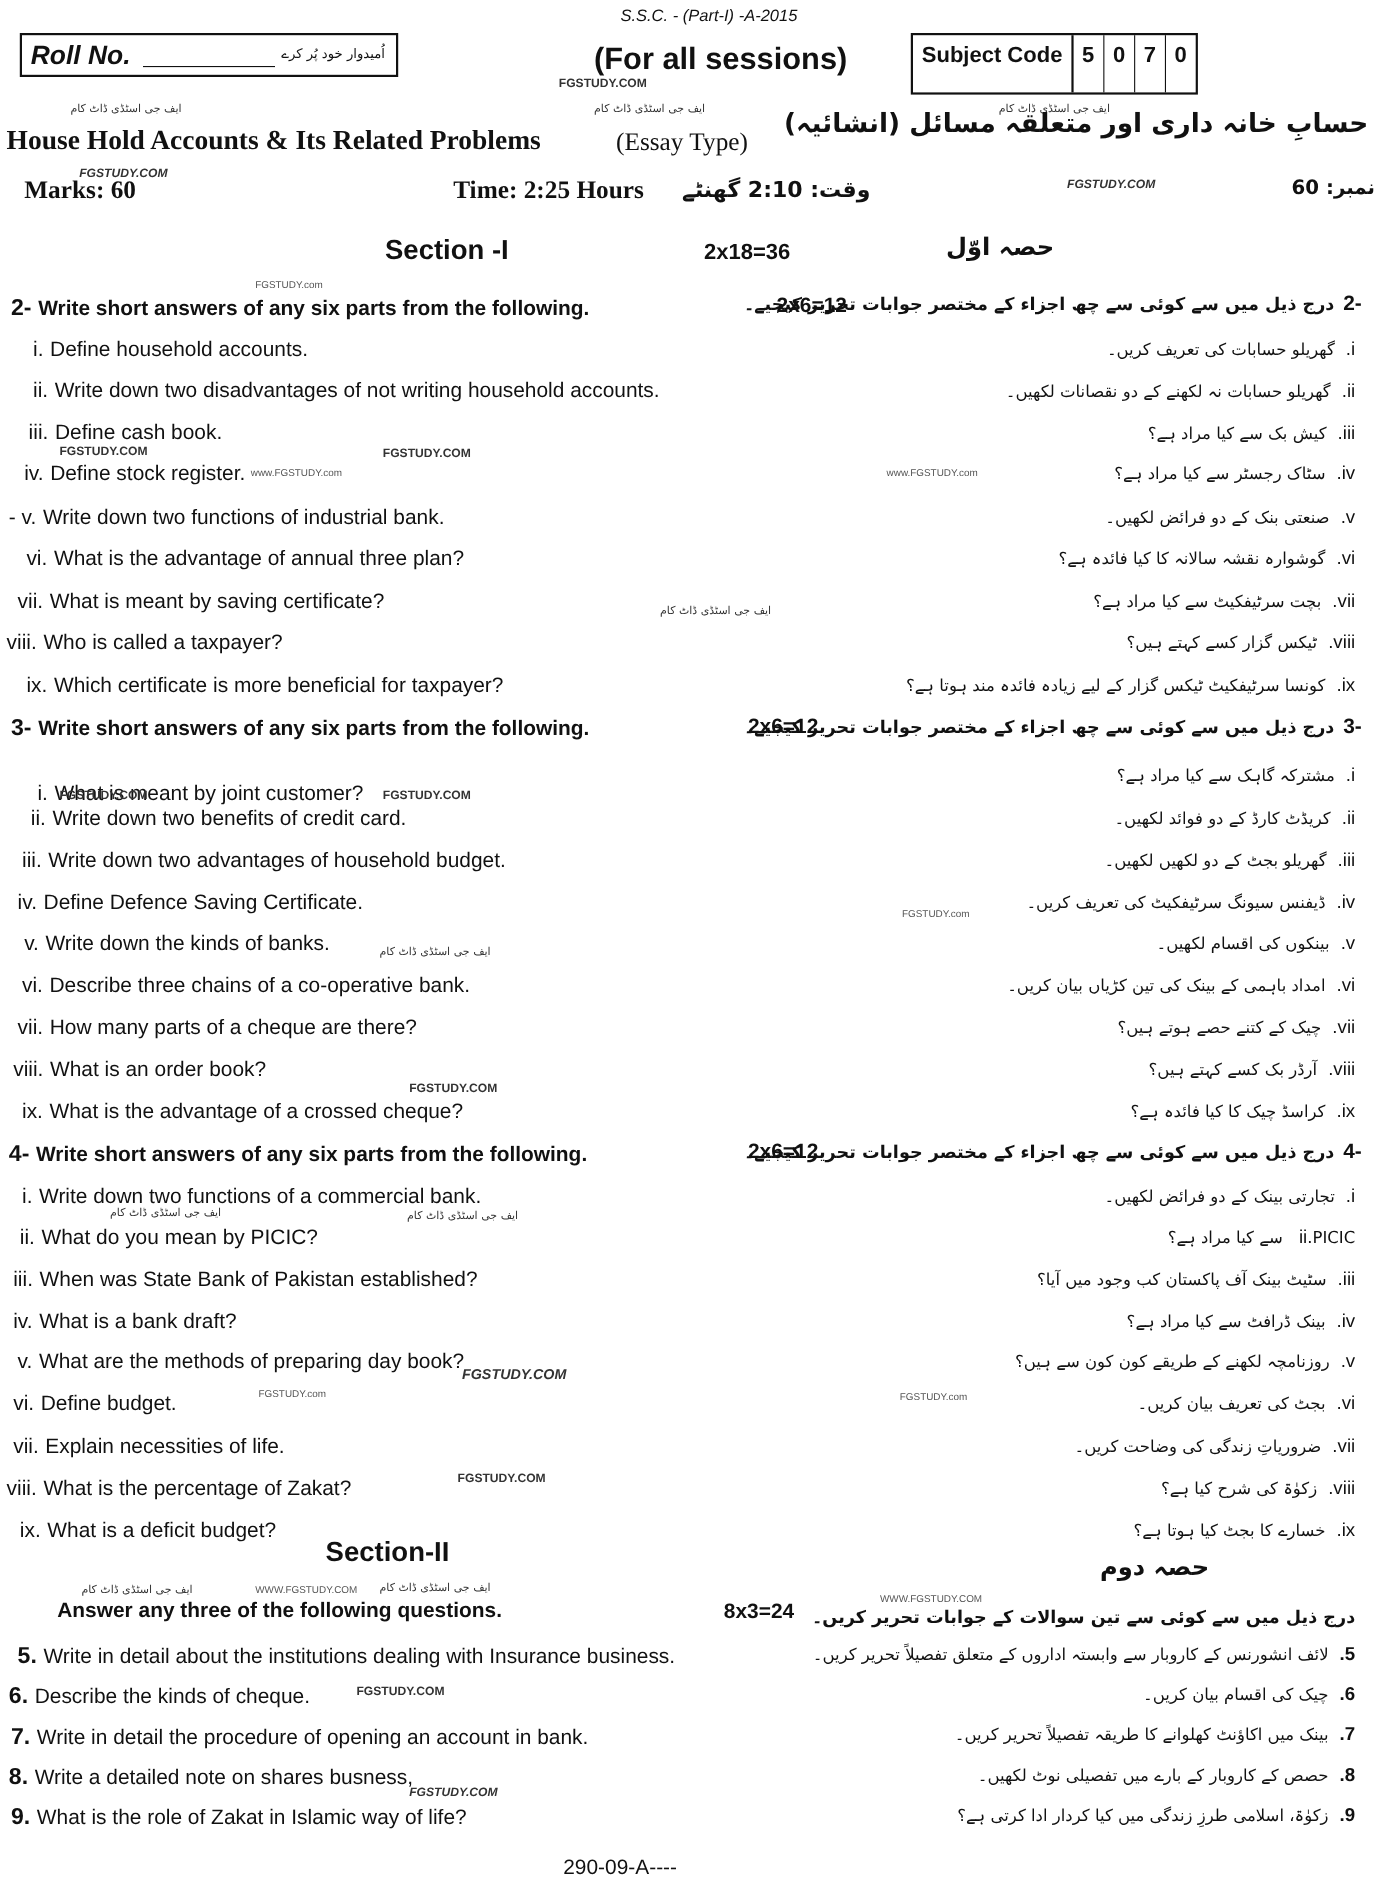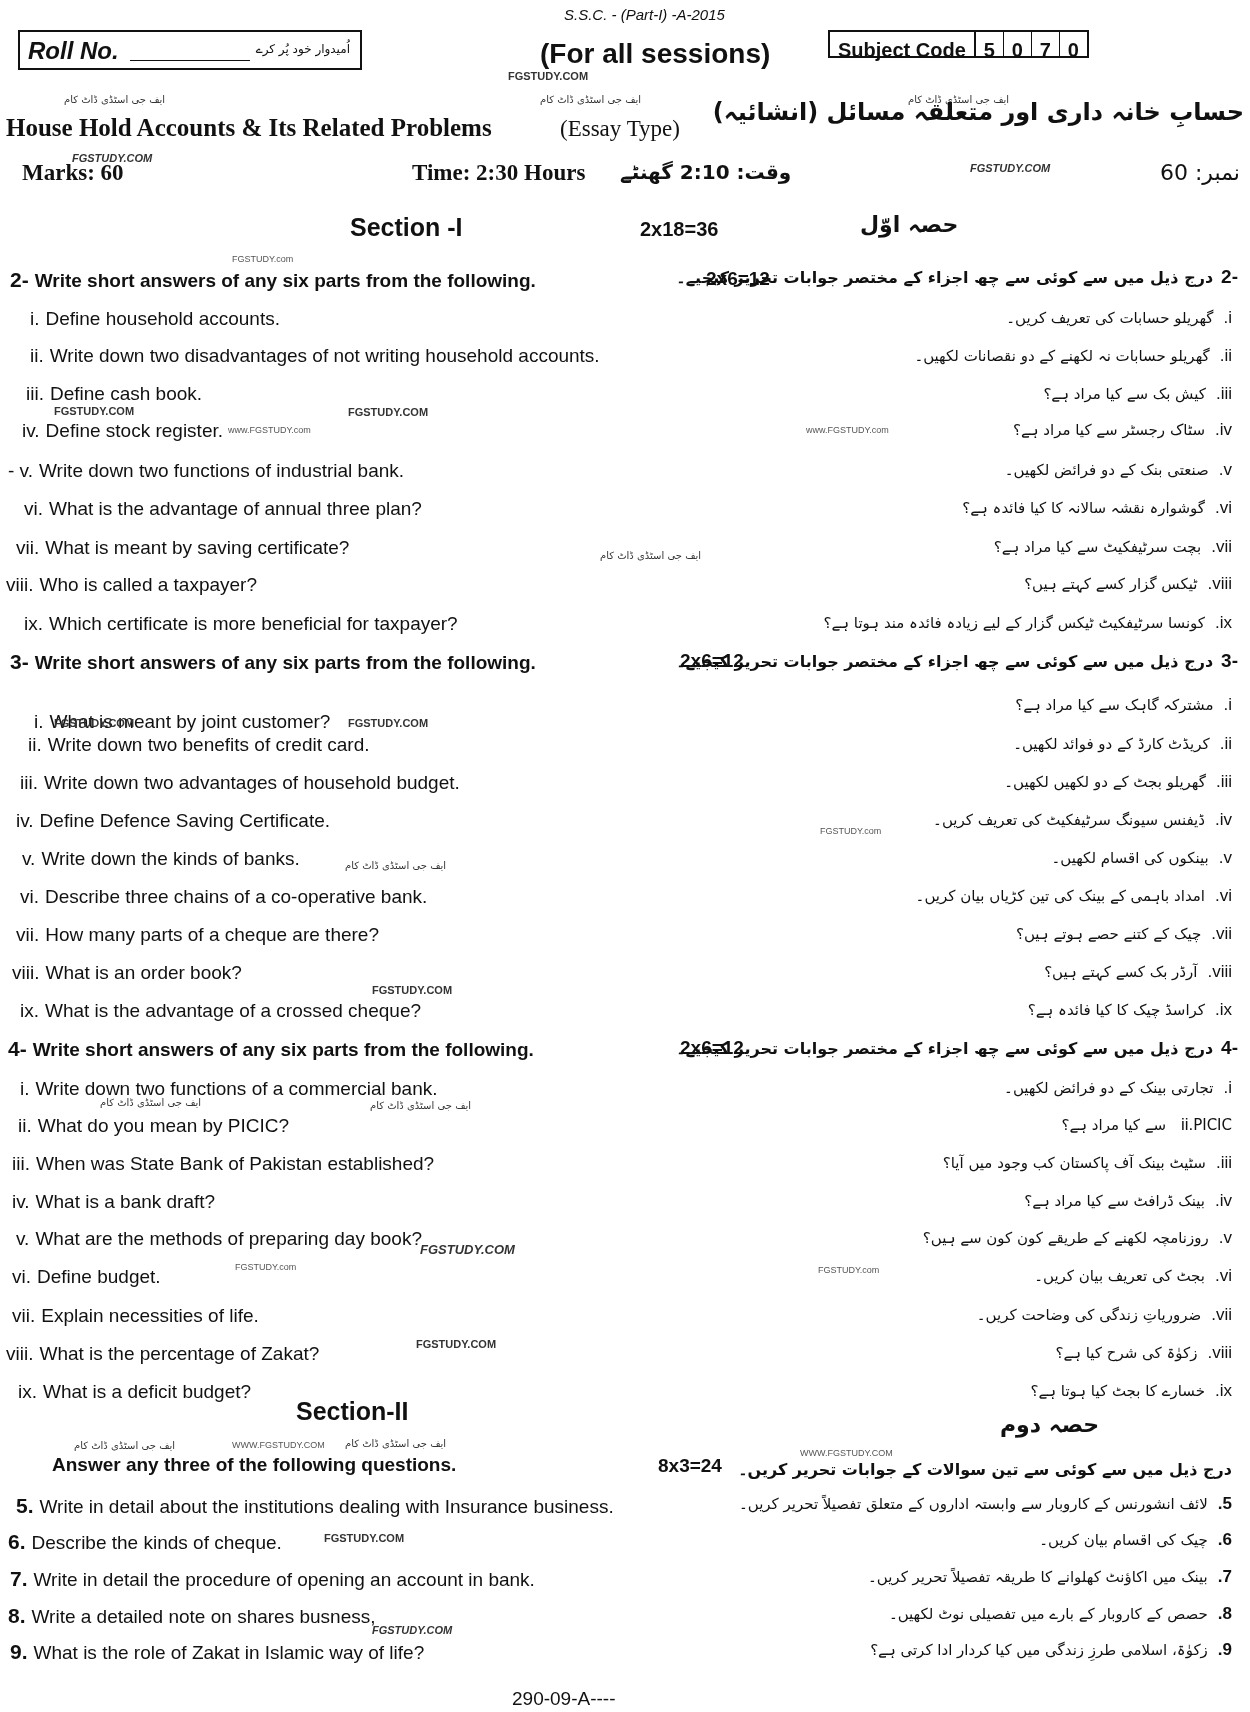--- a/index.html
+++ b/index.html
@@ -10,31 +10,31 @@
   .wm { font-size:11px; color:#333; font-weight:bold; }
   .wm-sm { font-size:9px; color:#555; }
   .wm-ur { font-size:10px; color:#333; direction:rtl; font-family:"DejaVu Sans", sans-serif; }
 
   .header-code { left:564px; top:6px; font-size:15px; font-style:italic; }
   .roll-box { left:18px; top:30px; width:344px; height:40px; border:2px solid #111; box-sizing:border-box; }
   .roll-label { position:absolute; left:8px; top:5px; font-size:24px; font-weight:bold; font-style:italic; }
   .roll-line { position:absolute; left:110px; top:28px; width:120px; border-bottom:1.5px solid #111; }
   .roll-ur { position:absolute; right:10px; top:10px; font-size:12px; }
   .sessions { left:540px; top:38px; font-size:28px; font-weight:bold; }
-  .subject-box { left:828px; top:30px; display:flex; border:2px solid #111; height:28px; box-sizing:border-box; }
+  .subject-box { left:828px; top:30px; display:flex; border:2px solid #111; height:56px; box-sizing:border-box; }
   .subject-label { padding:0 8px; font-size:20px; font-weight:bold; line-height:36px; border-right:2px solid #111; }
   .code-cell { width:27px; text-align:center; font-size:20px; font-weight:bold; line-height:36px; border-right:1.5px solid #111; }
   .code-cell:last-child { border-right:none; }
 
   .title-en { left:6px; top:114px; font-size:25px; font-weight:bold; }
   .title-type { left:560px; top:116px; font-size:23px; }
   .title-ur { right:6px; top:98px; font-size:24px; font-weight:bold;margin-left:20px; }
   .marks { left:22px; top:160px; font-size:23px; font-weight:bold; }
   .time { left:412px; top:160px; font-size:23px; font-weight:bold; }
-  .marks-ur { right:10px; top:160px; font-size:22px; font-weight:normal; }
+  .marks-ur { right:0; top:160px; font-size:18px; font-weight:bold; }
 
   .sec-title { font-size:25px; font-weight:bold; }
   .sec-marks { font-size:20px; font-weight:bold; }
   .sec-ur { font-size:22px; font-weight:bold; }
 
   .q-head { font-size:19px; font-weight:bold; }
   .q-ur-head { font-size:16px; font-weight:bold; }
   .item { font-size:19px; }
   .num { display:inline-block; text-align:right; margin-right:6px; }
   .item-ur { font-size:15px; }
@@ -69,21 +69,21 @@
 <div class="abs wm-ur" style="left:64px;top:94px;">ایف جی اسٹڈی ڈاٹ کام</div>
 <div class="abs wm-ur" style="left:540px;top:94px;">ایف جی اسٹڈی ڈاٹ کام</div>
 <div class="abs wm-ur" style="left:908px;top:94px;">ایف جی اسٹڈی ڈاٹ کام</div>
 
 <div class="abs serif title-en">House Hold Accounts &amp; Its Related Problems</div>
 <div class="abs serif title-type">(Essay Type)</div>
 <div class="abs rtl title-ur">حسابِ خانہ داری اور متعلقہ مسائل (انشائیہ)</div>
 
 <div class="abs serif marks">Marks: 60</div>
 <div class="abs wm" style="left:72px;top:152px;font-style:italic;">FGSTUDY.COM</div>
-<div class="abs serif time">Time: 2:30 Hours</div>
+<div class="abs serif time">Time: 2:25 Hours</div>
 <div class="abs rtl" style="left:620px;top:160px;font-size:20px;font-weight:bold;">وقت: 2:10 گھنٹے</div>
 <div class="abs wm" style="left:970px;top:162px;font-style:italic;">FGSTUDY.COM</div>
 <div class="abs rtl marks-ur">نمبر: 60</div>
 
 <div class="abs sec-title" style="left:350px;top:213px;">Section -I</div>
 <div class="abs sec-marks" style="left:640px;top:218px;">2x18=36</div>
 <div class="abs rtl sec-ur" style="left:860px;top:212px;">حصہ اوّل</div>
 <div class="abs wm-sm" style="left:232px;top:254px;">FGSTUDY.com</div>
 
 <div class="abs q-head" style="left:10px;top:268px;">

